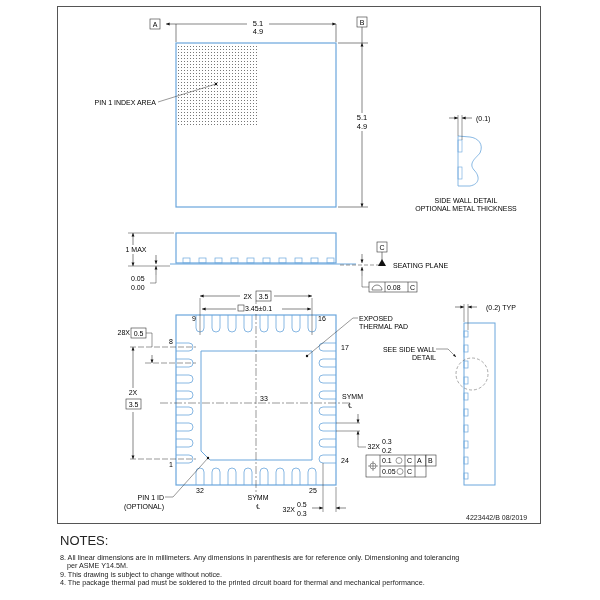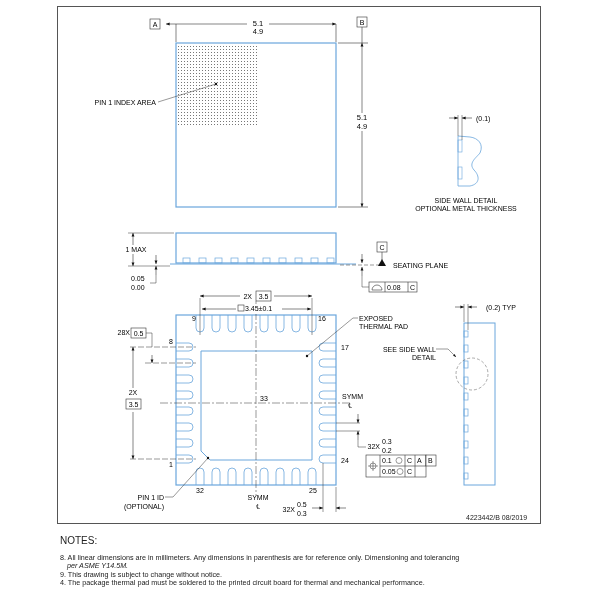--- a/index.html
+++ b/index.html
@@ -1,21 +1,21 @@
 <!DOCTYPE html>
 <html><head>
 <meta charset="utf-8">
 <style>
   html, body { margin:0; padding:0; background:#fff; }
   body { width:600px; height:600px; position:relative; overflow:hidden; font-family:"Liberation Sans", sans-serif; color:#222; }
   .frame { position:absolute; left:57px; top:6px; width:484px; height:518px; border:1.5px solid #555; box-sizing:border-box; }
   svg { position:absolute; left:0; top:0; }
   .notes { position:absolute; left:60px; top:537px; font-size:7.2px; line-height:8.6px; color:#222; }
-  .notes .title { margin-bottom:8px; font-size:10px; }
-  .notes .ind { padding-left:7px;font-style:italic; }
+  .notes .title { margin-bottom:8px; font-size:13px; }
+  .notes .ind { padding-left:7px; }
   .docid { position:absolute; left:466px; top:514px; font-size:7px; color:#222; }
 </style>
 </head>
 <body>
 
 <div class="frame"></div>
 
 <svg width="600" height="600" viewBox="0 0 600 600" font-family="Liberation Sans, sans-serif">
   <defs>
     <pattern id="dots" width="3" height="3" patternUnits="userSpaceOnUse">

